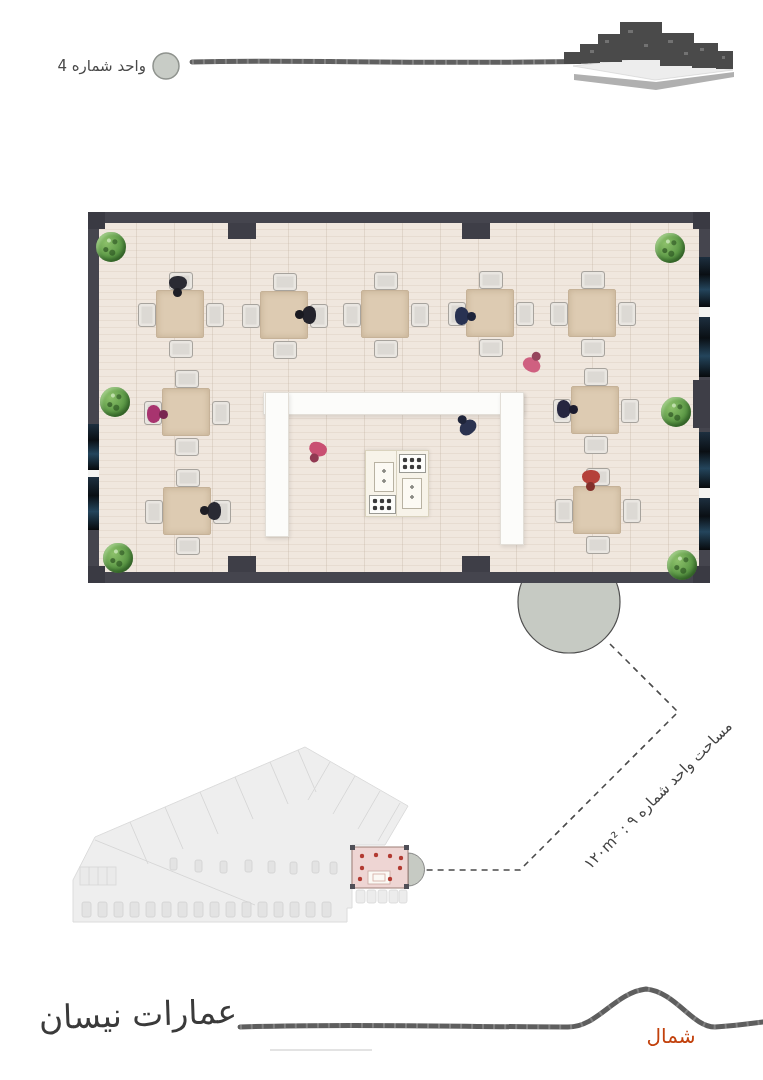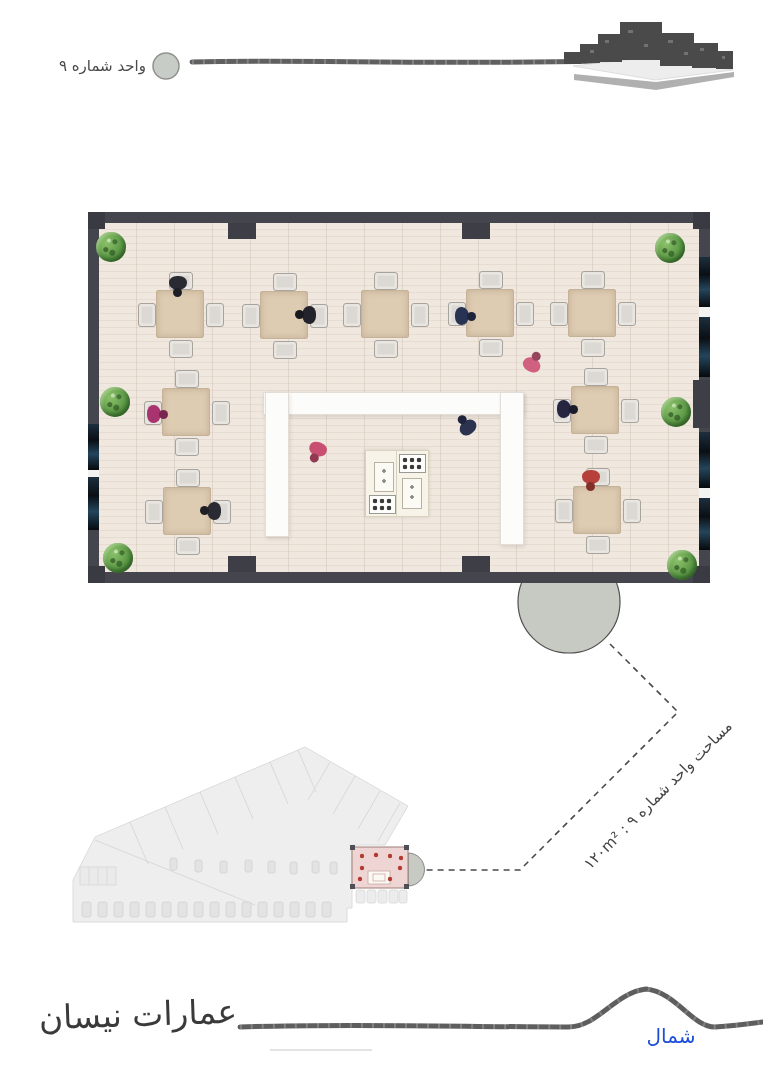--- a/index.html
+++ b/index.html
@@ -6,21 +6,21 @@
   .page{position:relative;width:763px;height:1080px;background:#ffffff;overflow:hidden;
         font-family:"DejaVu Sans",sans-serif;color:#3c3c3c;}
   #gfx{position:absolute;left:0;top:0;width:763px;height:1080px;}
 
   
   .unit-label{position:absolute;left:38px;top:57px;width:108px;font-size:15px;direction:rtl;
               text-align:right;color:#4a4a4a;letter-spacing:.5px;}
   .area-label{position:absolute;left:658px;top:795px;transform:translate(-50%,-50%) rotate(-45deg);
               direction:rtl;white-space:nowrap;font-size:15px;letter-spacing:.5px;color:#444;}
   .north-label{position:absolute;left:641px;top:1024px;width:60px;text-align:center;direction:rtl;
-               font-size:20px;color:#1d4ed8;}
+               font-size:20px;color:#c2410c;}
   .signature{position:absolute;left:28px;top:995px;width:220px;direction:rtl;text-align:center;
              font-size:33px;color:#3a3a3a;transform:rotate(-2deg);letter-spacing:1px;}
 
   
   #floor-plan{position:absolute;left:88px;top:212px;width:622px;height:371px;background:#45454e;}
   #floor-area{position:absolute;left:11px;top:11px;width:600px;height:349px;
       background:
         repeating-linear-gradient(90deg, rgba(185,168,150,0) 0 37px, rgba(185,168,150,.28) 37px 38px),
         repeating-linear-gradient(180deg, #f0e7de 0 6px, #e7dcd1 6px 7px);}
   .corner{position:absolute;width:17px;height:17px;background:#3a3a43;}
@@ -317,18 +317,18 @@
       <div class="person" style="left: 219px; top: 228px; transform: rotate(200deg);">
         <span class="body" style="background: rgb(201, 79, 114);"></span>
         <span class="head" style="background: rgb(201, 79, 114);"></span>
       </div>
       <div class="person" style="left: 368px; top: 201px; transform: rotate(320deg);">
         <span class="body" style="background: rgb(43, 51, 80);"></span>
         <span class="head" style="background: rgb(43, 51, 80);"></span>
       </div>
     </div>
 
-  <div class="unit-label" dir="rtl">واحد شماره ۹</div>
+  <div class="unit-label" dir="rtl">واحد شماره 4</div>
   <div class="area-label" dir="rtl">مساحت واحد شماره ۹ : ۱۲۰m²</div>
   <div class="north-label" dir="rtl">شمال</div>
   <div class="signature" dir="rtl">عمارات نیسان</div>
 
 </div>
 
 </body></html>

